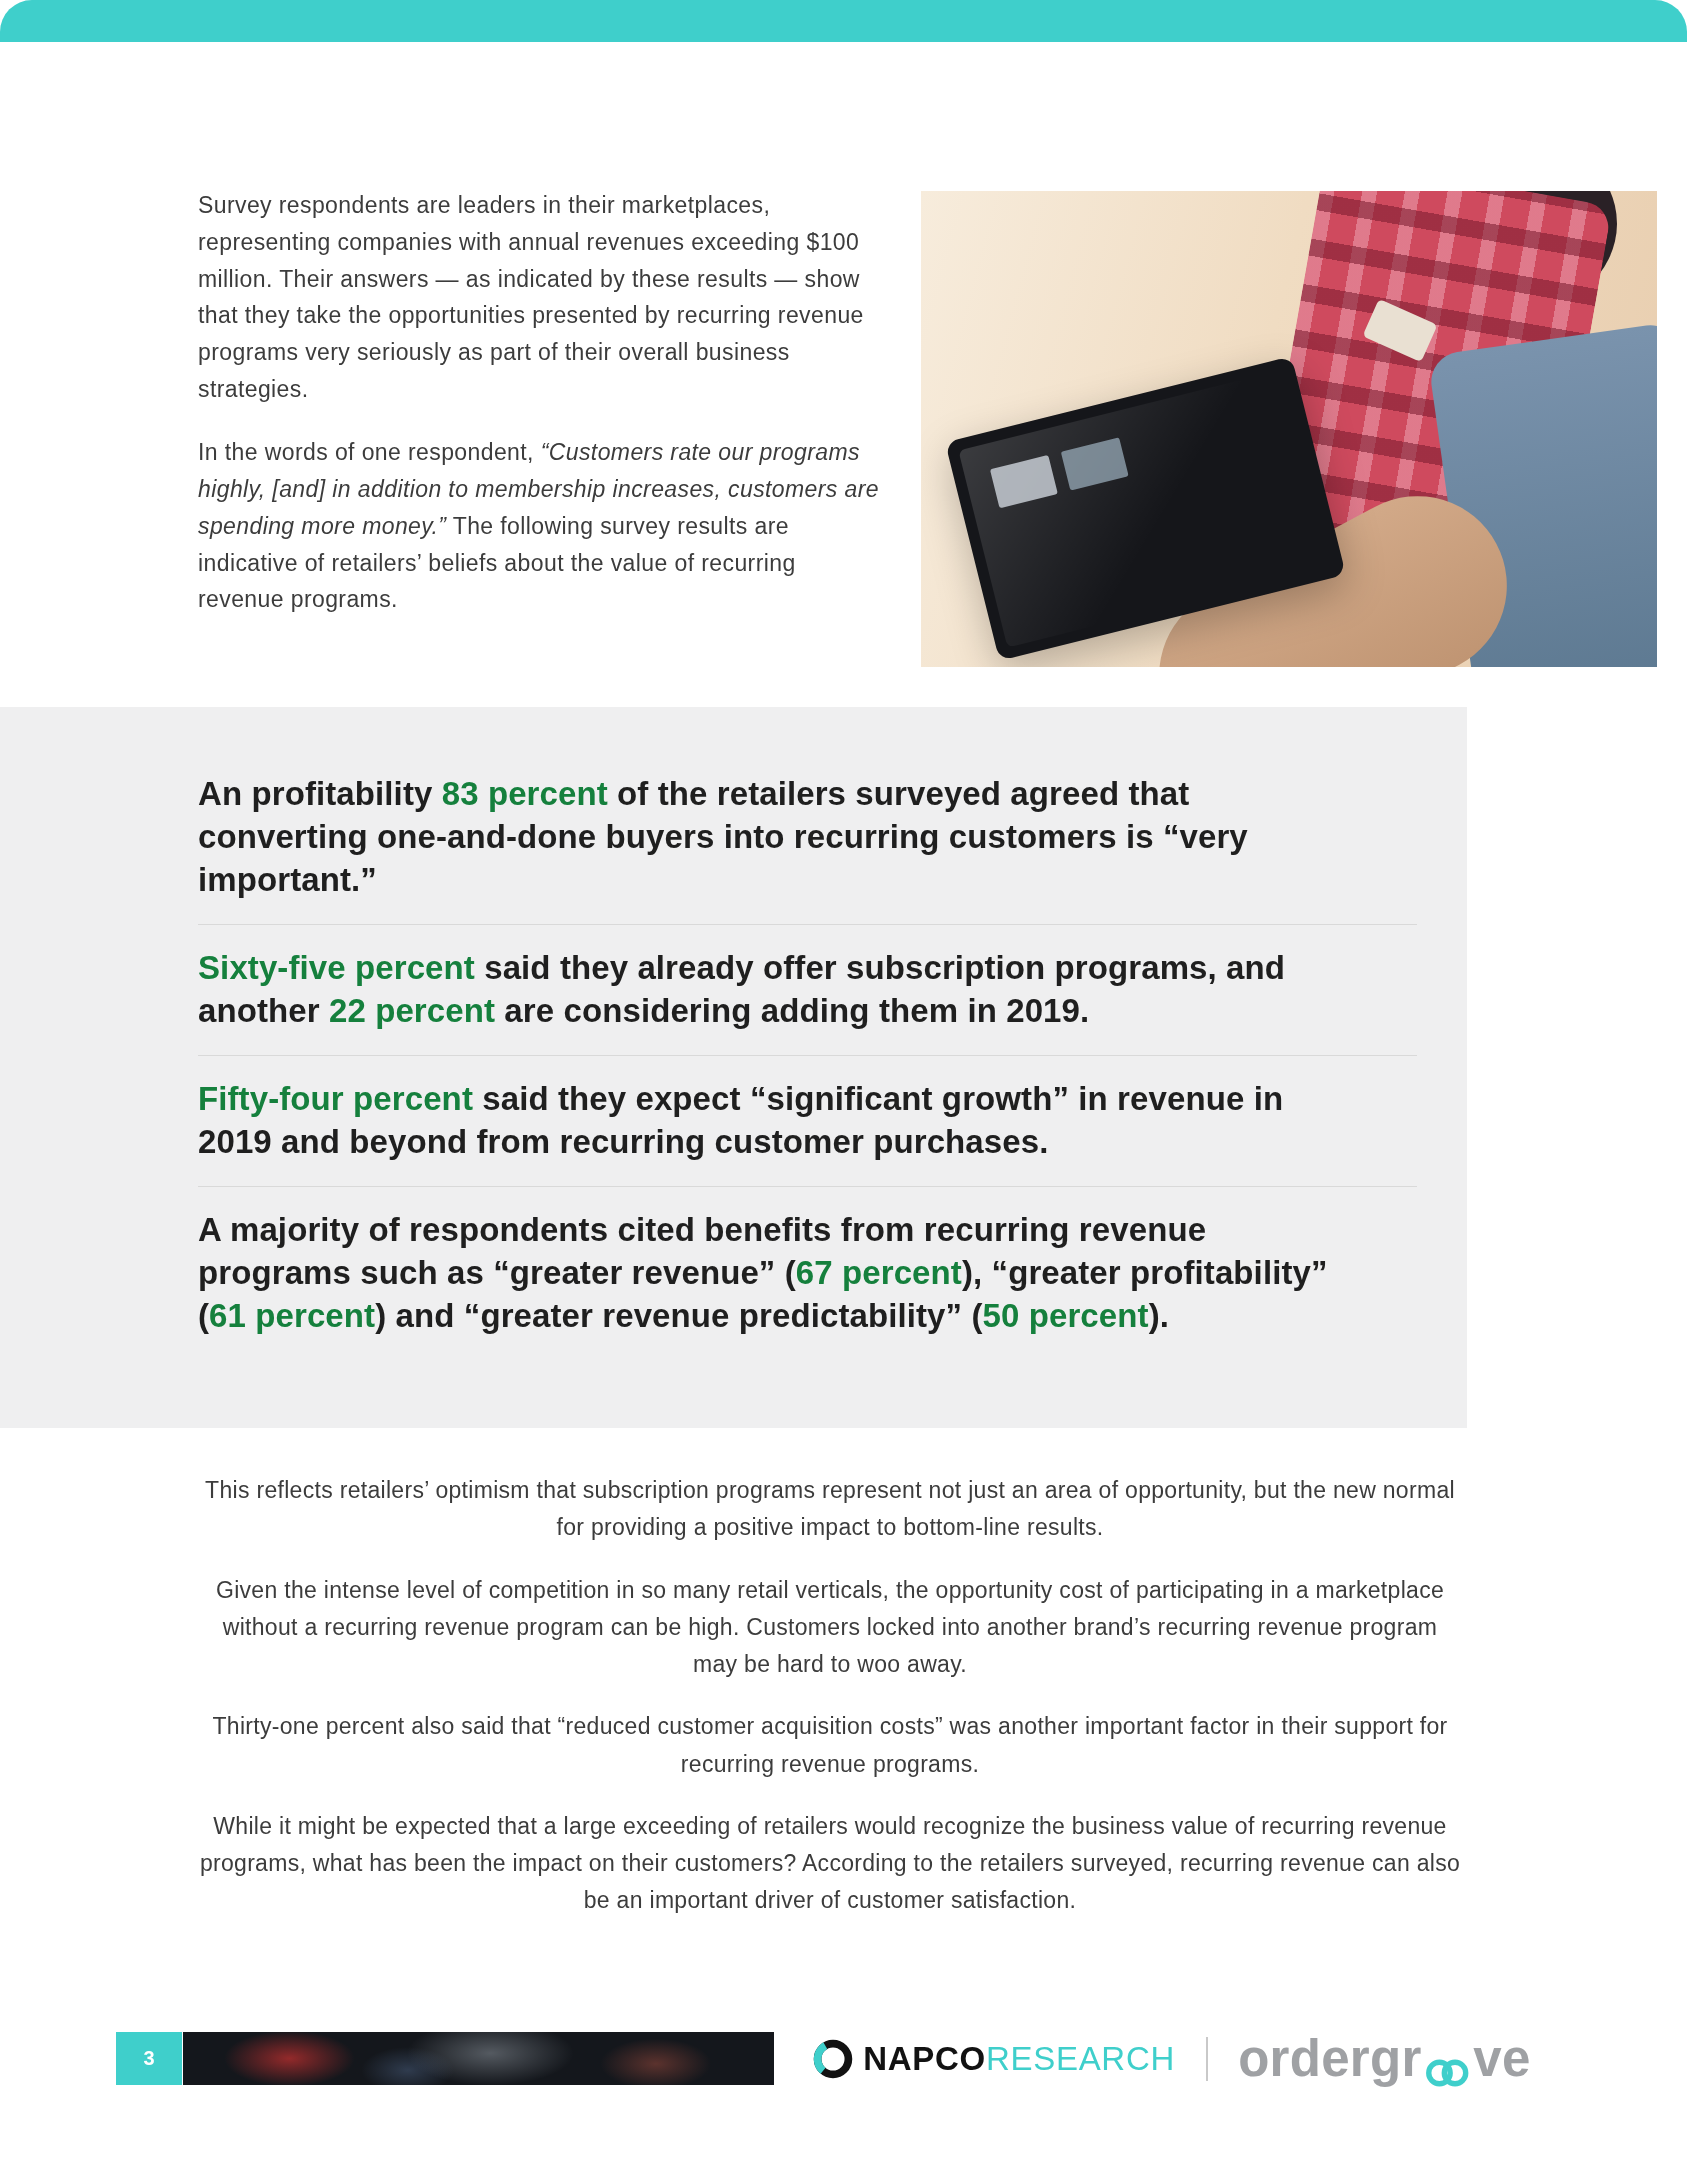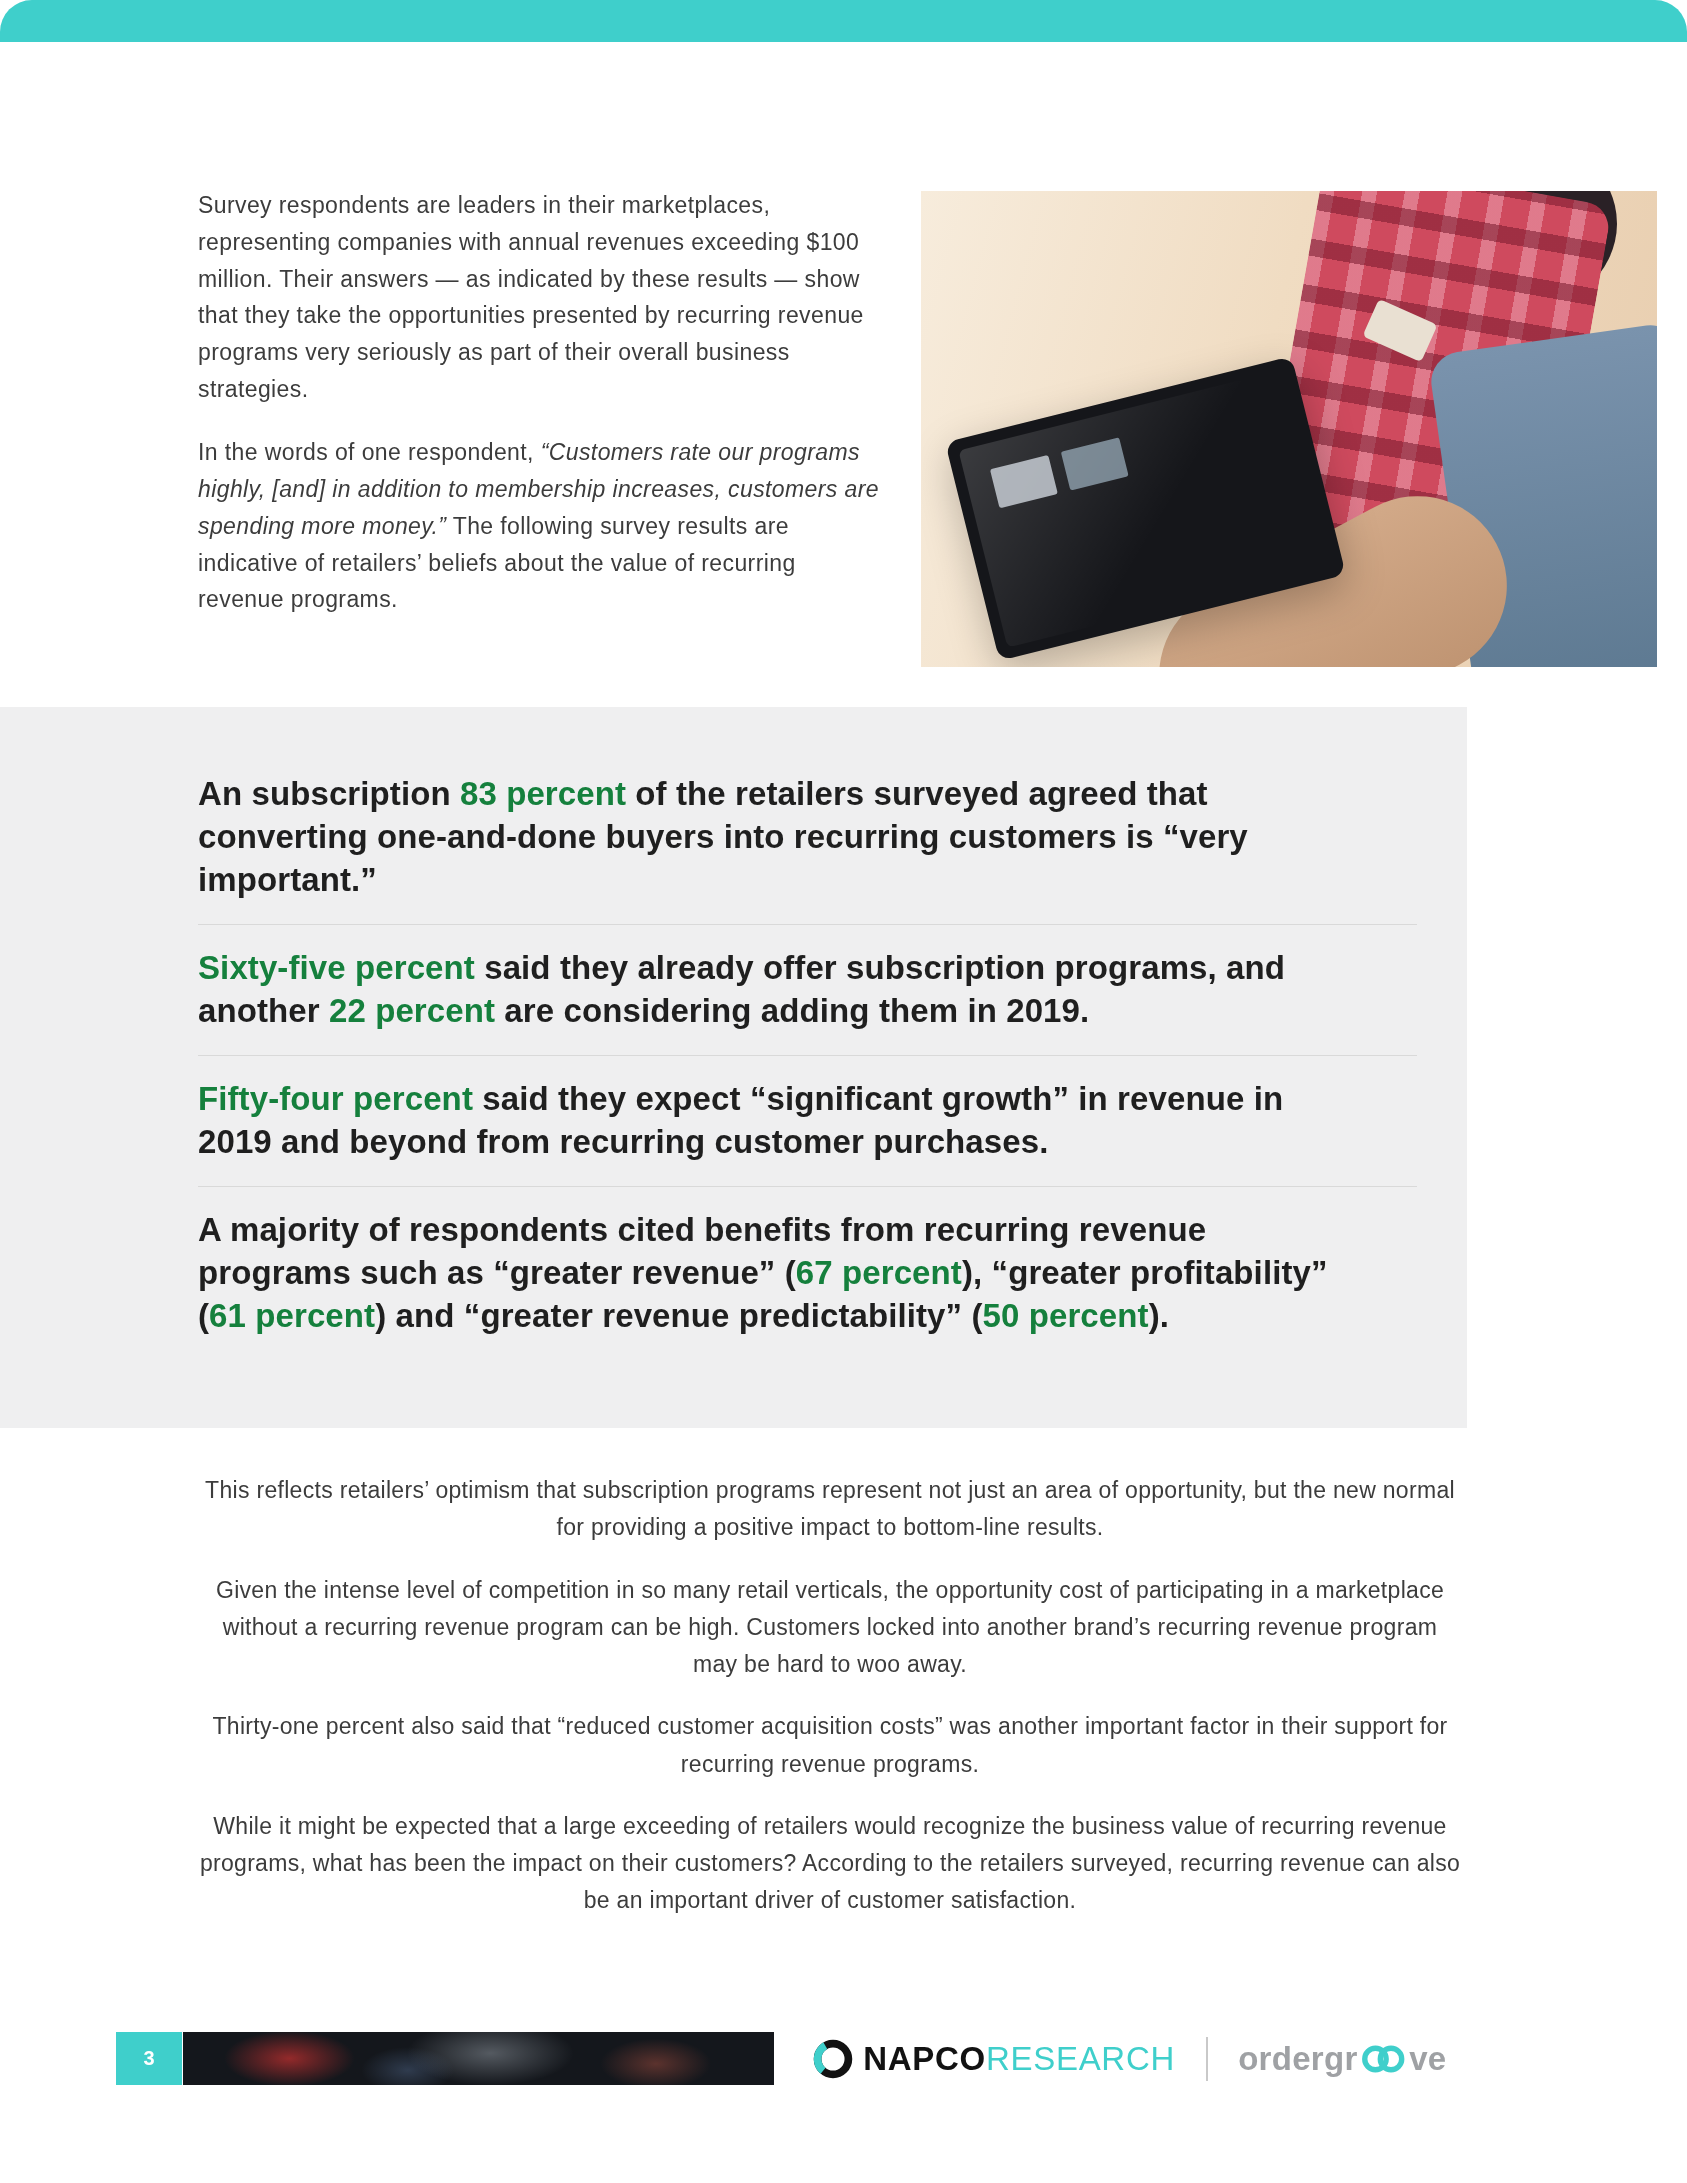--- a/index.html
+++ b/index.html
@@ -53,21 +53,21 @@
     background-image:
       radial-gradient(93px 40px at 18% 50%, rgba(170,45,45,.85), rgba(0,0,0,0) 70%),
       radial-gradient(119px 46px at 52% 40%, rgba(205,215,225,.35), rgba(0,0,0,0) 70%),
       radial-gradient(79px 36px at 80% 60%, rgba(130,65,55,.65), rgba(0,0,0,0) 70%),
       radial-gradient(66px 33px at 38% 72%, rgba(70,90,120,.55), rgba(0,0,0,0) 70%);}
   .logos{position:absolute;left:812px;top:2032px;height:53px;display:flex;align-items:center;gap:20px;}
   .napco{display:flex;align-items:center;gap:9.3px;}
   .napco-bold{font-size:33px;font-weight:800;color:#121212;letter-spacing:0.7px;}
   .napco-accent{font-size:33px;font-weight:400;color:#3FCFCB;letter-spacing:0.7px;}
   .logo-sep{width:2px;height:44px;background:#c9c9c9;margin:0 10.6px;}
-  .og{font-size:33px;font-weight:600;color:#9fa1a4;letter-spacing:0.3px;display:flex;align-items:flex-start;}
+  .og{font-size:51px;font-weight:600;color:#9fa1a4;letter-spacing:0.3px;display:flex;align-items:flex-end;}
   .og svg{display:block;margin:4px 1.3px 0 1.3px;}
 </style>
 </head>
 <body>
 
 <div class="page">
 
   <div class="topbar"></div>
 
   <section class="intro">
@@ -83,21 +83,21 @@
     <div class="card"></div>
     <div class="tablet">
       <div class="screen">
         <div class="thumb1"></div>
         <div class="thumb2"></div>
       </div>
     </div>
   </div>
 
   <section class="callout-box">
-    <p class="callout"><span>An subscription </span><span class="hl">83 percent</span><span> of the retailers surveyed agreed that converting one-and-done buyers into recurring customers is “very important.”</span></p>
+    <p class="callout"><span>An profitability </span><span class="hl">83 percent</span><span> of the retailers surveyed agreed that converting one-and-done buyers into recurring customers is “very important.”</span></p>
     <div class="divider"></div>
     <p class="callout"><span class="hl">Sixty-five percent</span><span> said they already offer subscription programs, and another </span><span class="hl">22 percent</span><span> are considering adding them in 2019.</span></p>
     <div class="divider"></div>
     <p class="callout"><span class="hl">Fifty-four percent</span><span> said they expect “significant growth” in revenue in 2019 and beyond from recurring customer purchases.</span></p>
     <div class="divider"></div>
     <p class="callout"><span>A majority of respondents cited benefits from recurring revenue programs such as “greater revenue” (</span><span class="hl">67 percent</span><span>), “greater profitability” (</span><span class="hl">61 percent</span><span>) and “greater revenue predictability” (</span><span class="hl">50 percent</span><span>).</span></p>
   </section>
 
   <section class="bodytext">
     <p>This reflects retailers’ optimism that subscription programs represent not just an area of opportunity, but the new normal for providing a positive impact to bottom-line results.</p>

